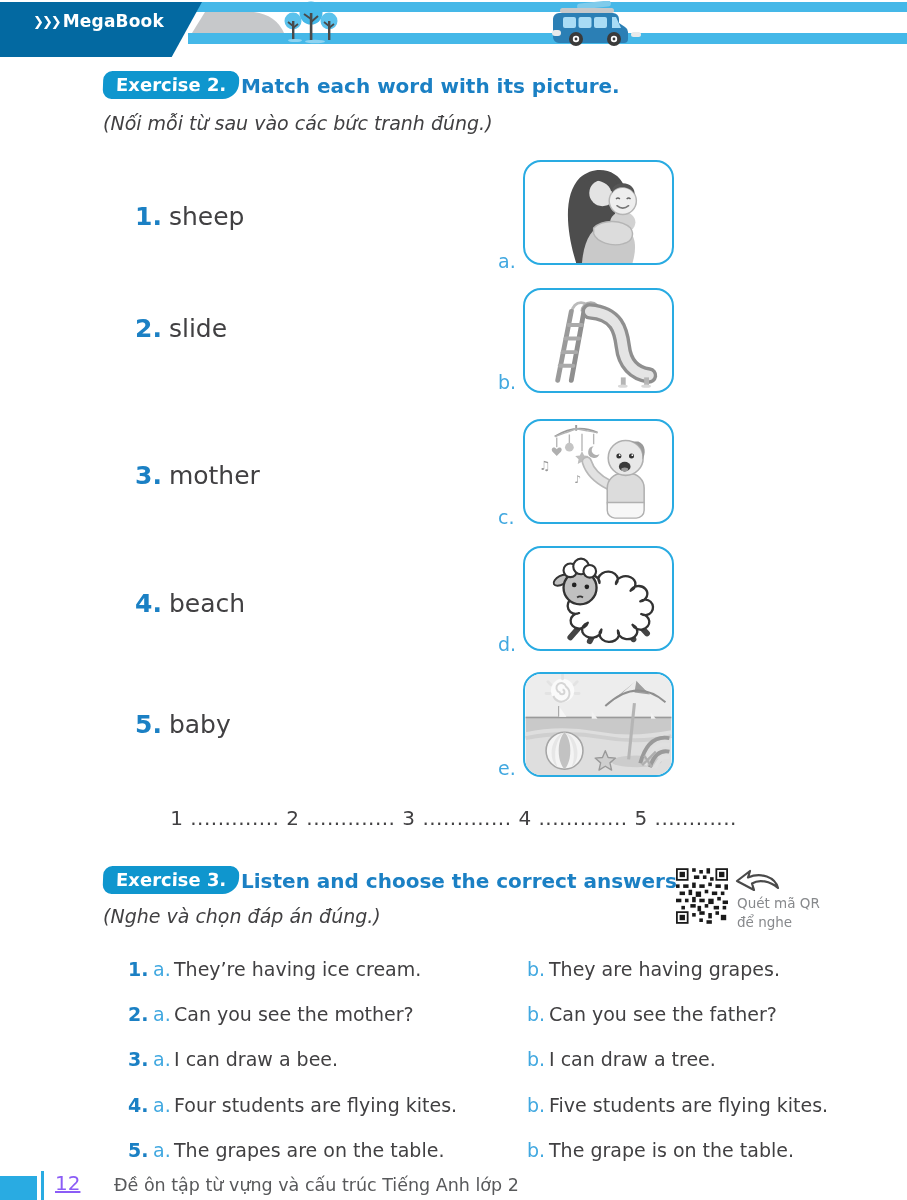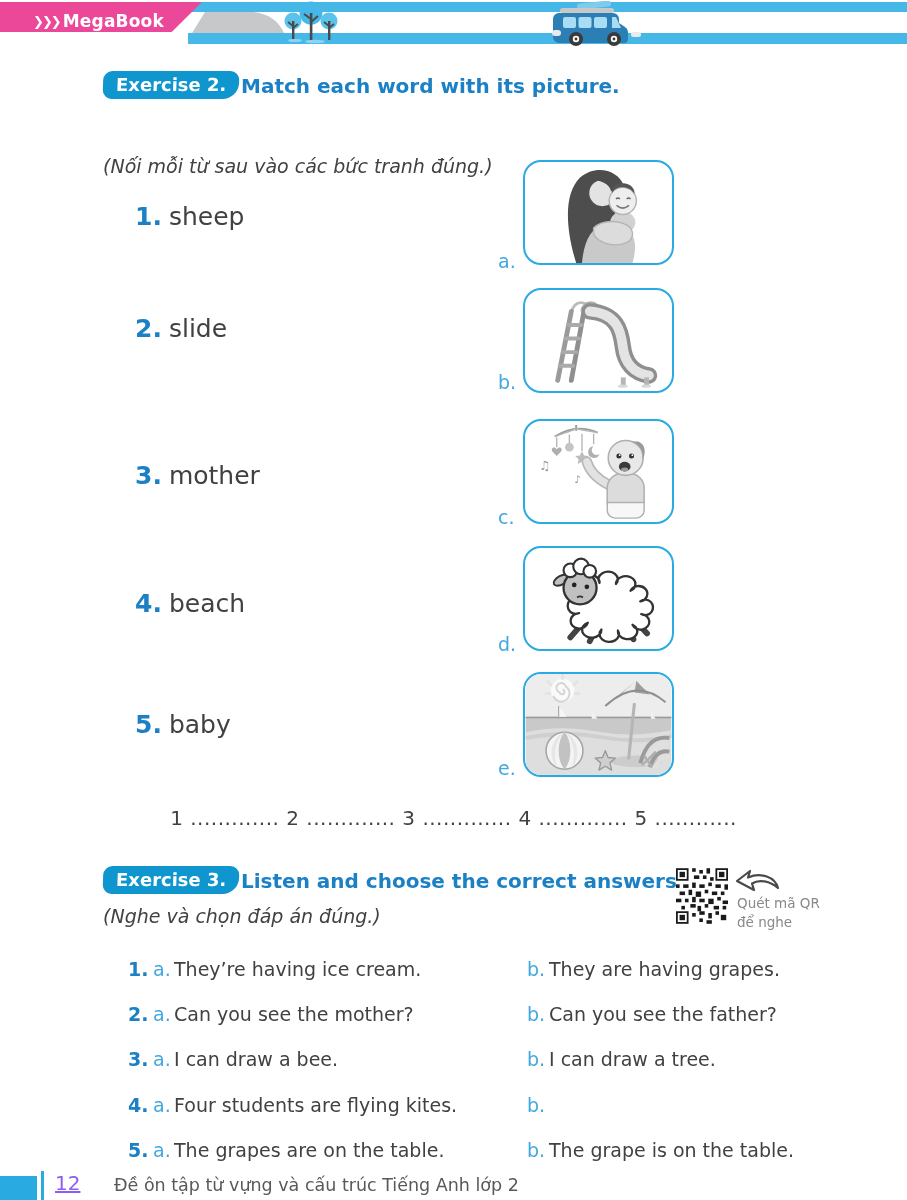--- a/index.html
+++ b/index.html
@@ -3,21 +3,21 @@
 <meta charset="utf-8">
 <style>
   html,body{margin:0;padding:0;background:#fff;}
   .page{
     position:relative;width:907px;height:1200px;background:#fff;overflow:hidden;
     font-family:"DejaVu Sans","Liberation Sans",sans-serif;color:#414042;
   }
   
   .top-bar{position:absolute;left:0;top:2px;width:907px;height:10px;background:#45B8E8;}
   .logo-block{
-    position:absolute;left:0;top:2px;width:202px;height:30px;background:#ec4899;
+    position:absolute;left:0;top:2px;width:202px;height:55px;background:#0369a1;
     clip-path:polygon(0 0,100% 0,85% 100%,0 100%);
   }
   .logo-inner{position:absolute;left:33px;top:9px;color:#fff;font-weight:bold;font-size:17px;letter-spacing:.2px;white-space:nowrap;}
   .logo-mark{font-size:13px;letter-spacing:-2px;margin-right:3px;vertical-align:1px;}
   .stripe{position:absolute;left:188px;top:33px;width:719px;height:11px;background:#45B8E8;z-index:1;}
   .hill{position:absolute;left:192px;top:12px;z-index:0;}
   .trees{position:absolute;left:281px;top:1px;z-index:2;}
   .bus{position:absolute;left:551px;top:1px;z-index:3;}
   
   .badge{
@@ -95,21 +95,21 @@
     <circle cx="25" cy="38" r="7" fill="#3A3A3A"></circle>
       <circle cx="25" cy="38" r="3.2" fill="#fff"></circle>
       <circle cx="25" cy="38" r="1.4" fill="#3A3A3A"></circle>
     <circle cx="63" cy="38" r="7" fill="#3A3A3A"></circle>
       <circle cx="63" cy="38" r="3.2" fill="#fff"></circle>
       <circle cx="63" cy="38" r="1.4" fill="#3A3A3A"></circle>
   </svg>
 
   <div class="badge" style="left:103px;top:71px;">Exercise 2.</div>
   <div class="ex-title" style="left:241px;top:74px;">Match each word with its picture.</div>
-  <div class="ex-sub" style="left:103px;top:112px;margin-top:43px;">(Nối mỗi từ sau vào các bức tranh đúng.)</div>
+  <div class="ex-sub" style="left:103px;top:112px;">(Nối mỗi từ sau vào các bức tranh đúng.)</div>
 
   <div class="word" style="top:202px;">
     <span class="num">1.</span><span>sheep</span>
   </div>
   <div class="word" style="top:314px;">
     <span class="num">2.</span><span>slide</span>
   </div>
   <div class="word" style="top:461px;">
     <span class="num">3.</span><span>mother</span>
   </div>
@@ -318,20 +318,21 @@
     <span class="q-al">a.</span>
     <span class="q-at">I can draw a bee.</span>
     <span class="q-bl">b.</span>
     <span class="q-bt">I can draw a tree.</span>
   </div>
   <div class="q-row" style="top:1094px;">
     <span class="q-num">4.</span>
     <span class="q-al">a.</span>
     <span class="q-at">Four students are flying kites.</span>
     <span class="q-bl">b.</span>
+    <span class="q-bt">Five students are flying kites.</span>
   </div>
   <div class="q-row" style="top:1139px;">
     <span class="q-num">5.</span>
     <span class="q-al">a.</span>
     <span class="q-at">The grapes are on the table.</span>
     <span class="q-bl">b.</span>
     <span class="q-bt">The grape is on the table.</span>
   </div>
 
   <div class="footer-block"></div>

